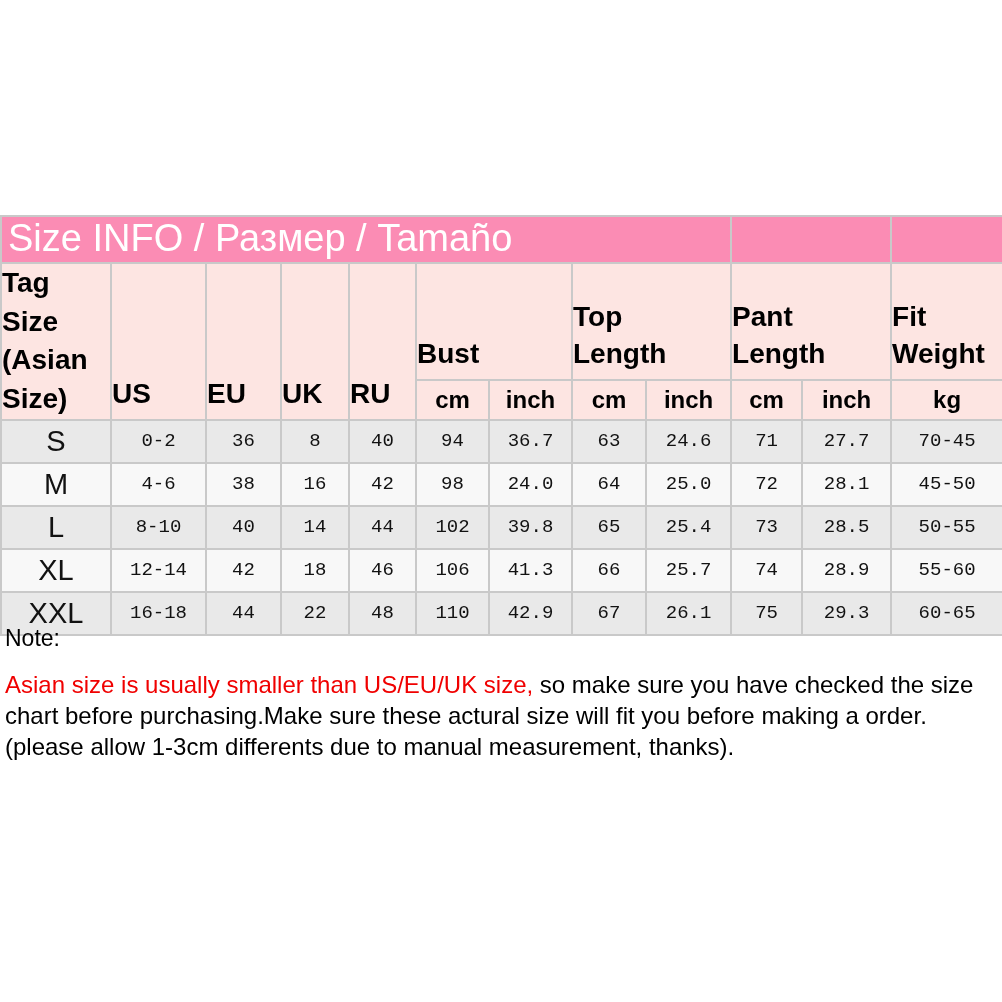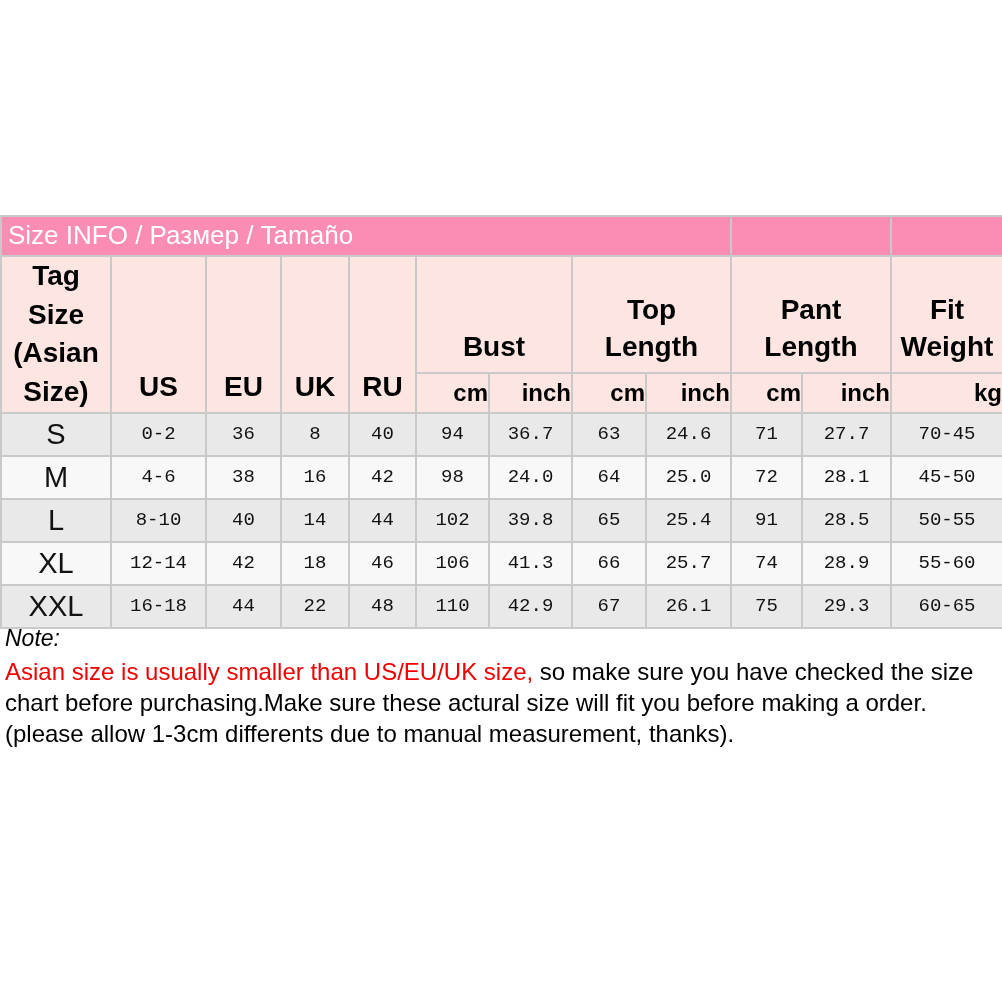--- a/index.html
+++ b/index.html
@@ -16,46 +16,46 @@
   table.size-table{
     position:absolute;top:215px;left:0;width:1002px;
     border-collapse:collapse;table-layout:fixed;
   }
   table.size-table td,table.size-table th{
     border:2px solid var(--border);overflow:hidden;
   }
   
   tr.title-row td{
     background:var(--title_bg);height:40px;color:var(--title_text);
-    font-size:26px;font-weight:400;text-align:left;padding:0 0 2px 6px;
+    font-size:38px;font-weight:400;text-align:left;padding:0 0 2px 6px;
     vertical-align:middle;white-space:nowrap;
   }
   
   tr.head-main th{
     background:var(--header_bg);height:113px;font-weight:bold;font-size:28px;
-    text-align:center;vertical-align:bottom;padding-bottom:6px;line-height:1.35;
+    text-align:left;vertical-align:bottom;padding-bottom:6px;line-height:1.35;
     white-space:pre-line;color:#000;
   }
   tr.head-main th.tag-head{vertical-align:middle;padding-bottom:0;line-height:1.38;}
   tr.head-sub th{
     background:var(--header_bg);height:38px;font-weight:bold;font-size:24px;
-    text-align:right;vertical-align:middle;color:#000;
+    text-align:center;vertical-align:middle;color:#000;
   }
   
   tr.data-row td{
     height:43px;text-align:center;vertical-align:middle;
     font-family:Liberation Mono, monospace;font-size:19px;color:var(--text);
   }
   tr.data-row td.tag-cell{font-family:"Liberation Sans",sans-serif;font-size:29px;}
   tr.data-row:nth-child(odd) td{background:var(--row_odd);}
   tr.data-row:nth-child(even) td{background:var(--row_even);}
   
   .footer{position:absolute;top:624px;left:5px;width:992px;}
   .unit-line{font-size:28px;color:#000;line-height:1.2;margin-bottom:4px;}
-  .note-label{font-size:23px;color:#000;line-height:1.25;margin-bottom:3px;font-style:italic;}
+  .note-label{font-size:23px;color:#000;line-height:1.25;margin-bottom:16px;}
   .note-text{font-size:24px;color:#000;line-height:1.3;}
   .note-text .red{color:var(--red);text-align:center;}
 </style>
 </head>
 <body>
 
 <div class="page">
 
   <table class="size-table">
     <colgroup>
@@ -141,21 +141,21 @@
     <tr class="data-row">
       <td class="tag-cell">L</td>
       <td>8-10</td>
       <td>40</td>
       <td>14</td>
       <td>44</td>
       <td>102</td>
       <td>39.8</td>
       <td>65</td>
       <td>25.4</td>
-      <td>91</td>
+      <td>73</td>
       <td>28.5</td>
       <td>50-55</td>
     </tr>
 
     <tr class="data-row">
       <td class="tag-cell">XL</td>
       <td>12-14</td>
       <td>42</td>
       <td>18</td>
       <td>46</td>

